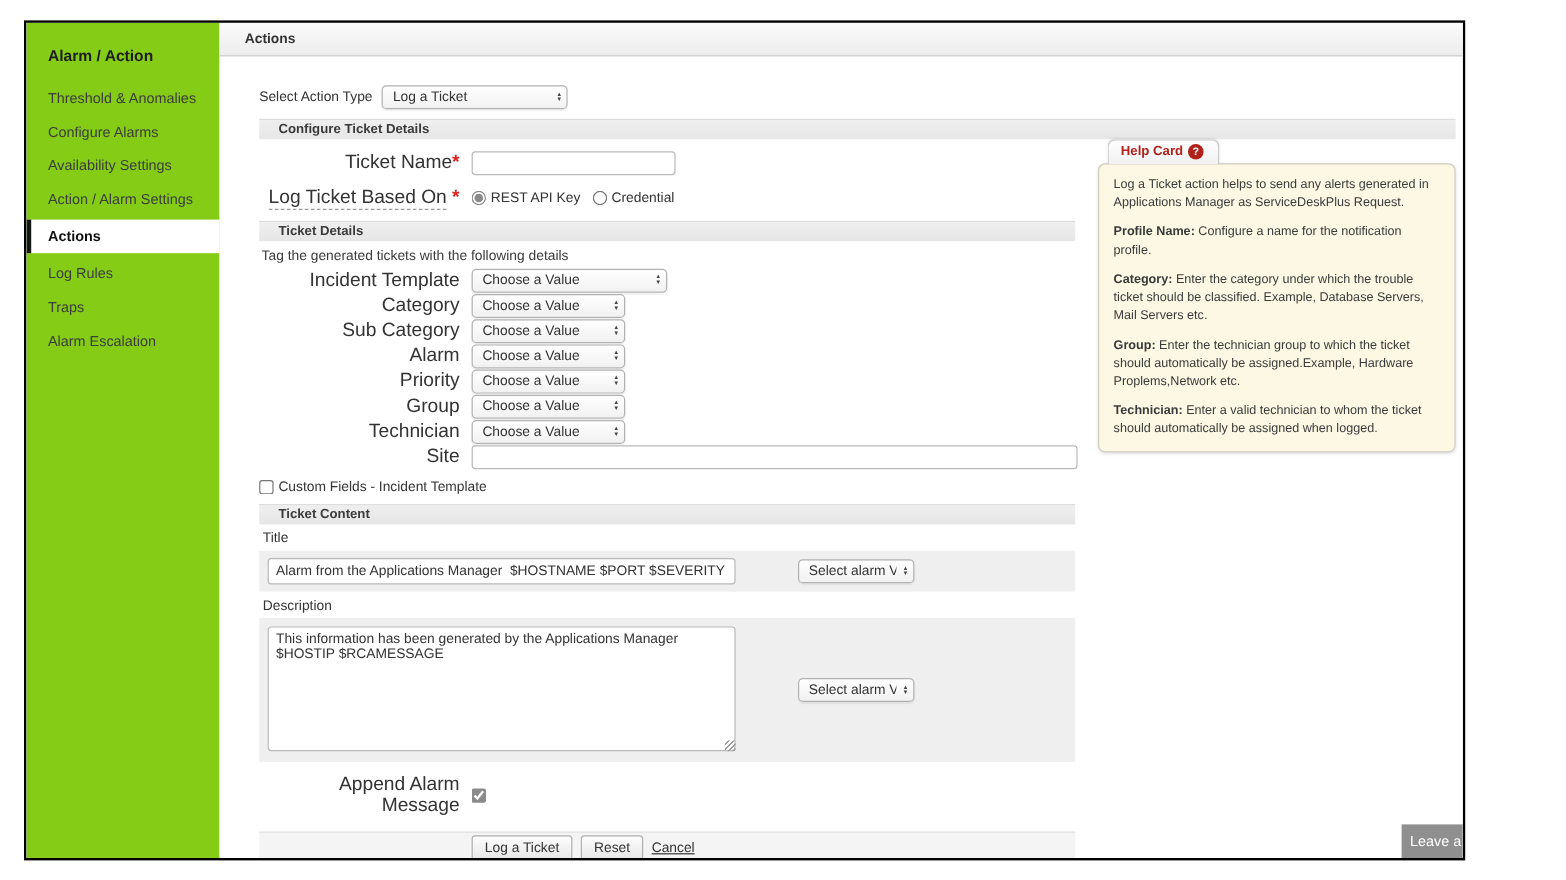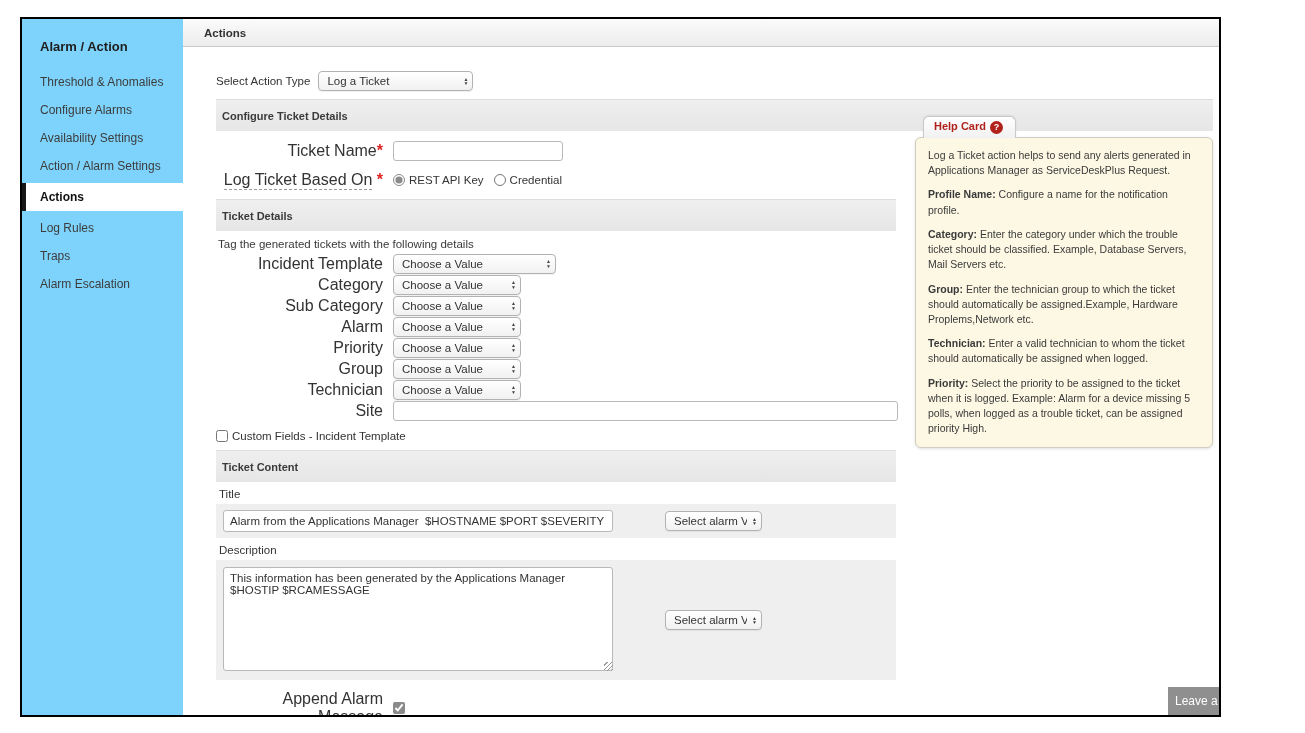--- a/index.html
+++ b/index.html
@@ -1,40 +1,40 @@
 <!DOCTYPE html>
 <html style="--accent: #b1221c; --help-bg: #fdf8e4; --leave-bg: #8f8f8f;"><head>
 <meta charset="utf-8">
 <style>
   * { box-sizing: border-box; margin: 0; padding: 0; }
   html,body { background:#fff; font-family:"Liberation Sans", sans-serif; }
   .page { position:absolute; left:20px; top:17px; width:1201px; height:700px;
           border:2px solid #000; background:#fff; display:flex; overflow:hidden; }
 
   
-  .sidebar { width:161px; flex-shrink:0; background:#7dd3fc; padding-top:14px; }
+  .sidebar { width:161px; flex-shrink:0; background:#84cc16; padding-top:14px; }
   .sidebar-title { font-size:13px; font-weight:bold; color:#1d1d1d; padding:6px 0 14px 18px; }
   .side-item { font-size:12px; color:#3c3c3c; padding:7px 4px 7px 18px; cursor:pointer; }
   .side-item.active { background:#fff; border-left:4px solid #161616; padding-left:14px;
                       font-weight:bold; color:#111; margin:3px 0; }
 
   
   .main { flex:1; position:relative; background:#fff; overflow:hidden; }
   .main-header { height:28px; background:linear-gradient(#fbfbfb,#ececec);
                  border-bottom:1px solid #c9c9c9; display:flex; align-items:center;
                  padding-left:21px; font-size:11.5px; font-weight:bold; color:#333; }
   .form-area { padding:24px 6px 0 33px; }
 
   .row { display:flex; align-items:center; }
   .lbl { width:177px; text-align:right; padding-right:10px; font-size:16px; color:#333; flex-shrink:0; }
   .req { color:#d22; font-weight:bold; }
   .dotted { border-bottom:1px dashed #9a9a9a; padding-bottom:1px; }
 
   .bar { background:linear-gradient(#efefef,#e6e6e6); border-top:1px solid #ddd;
-         height:32px; display:flex; align-items:center; padding-left:6px;
+         height:17px; display:flex; align-items:center; padding-left:16px;
          font-size:11px; font-weight:bold; color:#3a3a3a; }
   .w-full { width:997px; } .w-inner { width:680px; }
 
   .txt-input { height:20px; border:1px solid #b9b9b9; border-radius:3px; background:#fff;
                font-size:11.5px; color:#333; padding:0 6px; font-family:"Liberation Sans",sans-serif; }
 
   .select { display:inline-flex; align-items:center; justify-content:space-between;
             height:20px; border:1px solid #b2b2b2; border-radius:4px;
             background:linear-gradient(#ffffff,#f1f1f1); padding:0 4px 0 8px;
             font-size:11.5px; color:#333; cursor:pointer; box-shadow:0 1px 1px rgba(0,0,0,.06); }
@@ -257,19 +257,18 @@
     <div class="help-card">
       <div class="help-tab">
         <span>Help Card</span><span class="q-icon">?</span>
       </div>
       <div class="help-body">
         <p>Log a Ticket action helps to send any alerts generated in Applications Manager as ServiceDeskPlus Request.</p>
         <p><b>Profile Name:</b><span> Configure a name for the notification profile.</span></p>
         <p><b>Category:</b><span> Enter the category under which the trouble ticket should be classified. Example, Database Servers, Mail Servers etc.</span></p>
         <p><b>Group:</b><span> Enter the technician group to which the ticket should automatically be assigned.Example, Hardware Proplems,Network etc.</span></p>
         <p><b>Technician:</b><span> Enter a valid technician to whom the ticket should automatically be assigned when logged.</span></p>
-        <p><b>Priority:</b><span> Select the priority to be assigned to the ticket when it is logged. Example: Alarm for a device missing 5 polls, when logged as a trouble ticket, can be assigned priority High.</span></p>
       </div>
     </div>
   </div>
 
   <div class="leave-btn">Leave a me</div>
 </div>
 
 </body></html>

